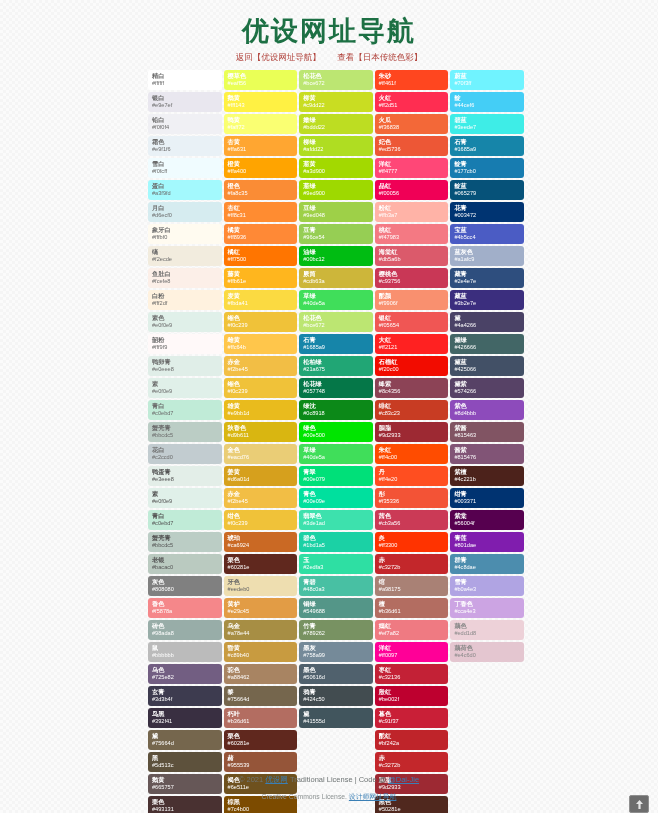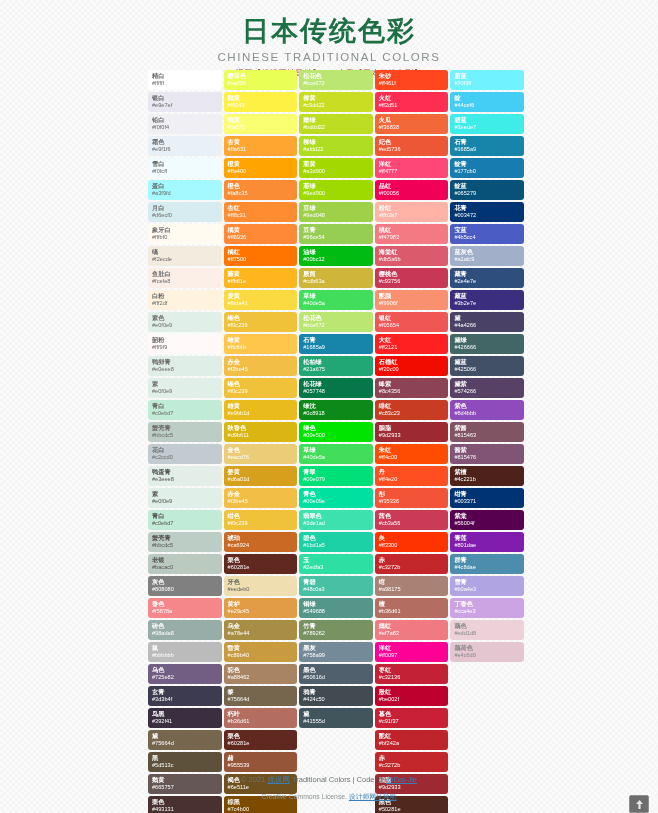--- a/index.html
+++ b/index.html
@@ -142,22 +142,21 @@
     cursor: pointer;
   }
   .backtotop svg { display: block; }
 </style>
 </head>
 <body>
 
 <div id="page">
 
   <div class="header">
-    <div class="site-title">日本传统色彩</div>
-    <div class="site-subtitle">CHINESE TRADITIONAL COLORS</div>
+    <div class="site-title">优设网址导航</div>
     <div class="navlinks">
       <a href="#">返回【优设网址导航】</a>
       <a href="#">查看【日本传统色彩】</a>
     </div>
   </div>
 
   <div class="grid" id="grid">
       <div class="col">
         <div class="swatch" style="background: rgb(255, 255, 255); color: rgb(107, 107, 107);">
           <span class="sw-name">精白</span>
@@ -801,21 +800,21 @@
         </div>
         <div class="swatch" style="background: rgb(228, 198, 208); color: rgb(136, 136, 136);">
           <span class="sw-name">藕荷色</span>
           <span class="sw-hex">#e4c6d0</span>
         </div>
       </div>
     </div>
 
   <div class="footer">
     <div class="footer-line1">
-      <span>© 2021 </span><a href="#">优设网</a><span> Traditional Colors | Code </span><span class="codeat">@</span> <a href="#">@Dai-Jie</a>
+      <span>© 2021 </span><a href="#">优设网</a><span> Traditional License | Code </span><span class="codeat">@</span> <a href="#">@Dai-Jie</a>
     </div>
     <div class="footer-line2">
       <span>Creative Commons License. </span><a href="#">设计师网址导航</a>
     </div>
   </div>
 
   <div class="backtotop">
     <span>
       <svg width="7" height="9" viewBox="0 0 7 9">
         <polygon points="3.5,0 7,4 4.6,4 4.6,9 2.4,9 2.4,4 0,4" fill="#e6e6e6"></polygon>

